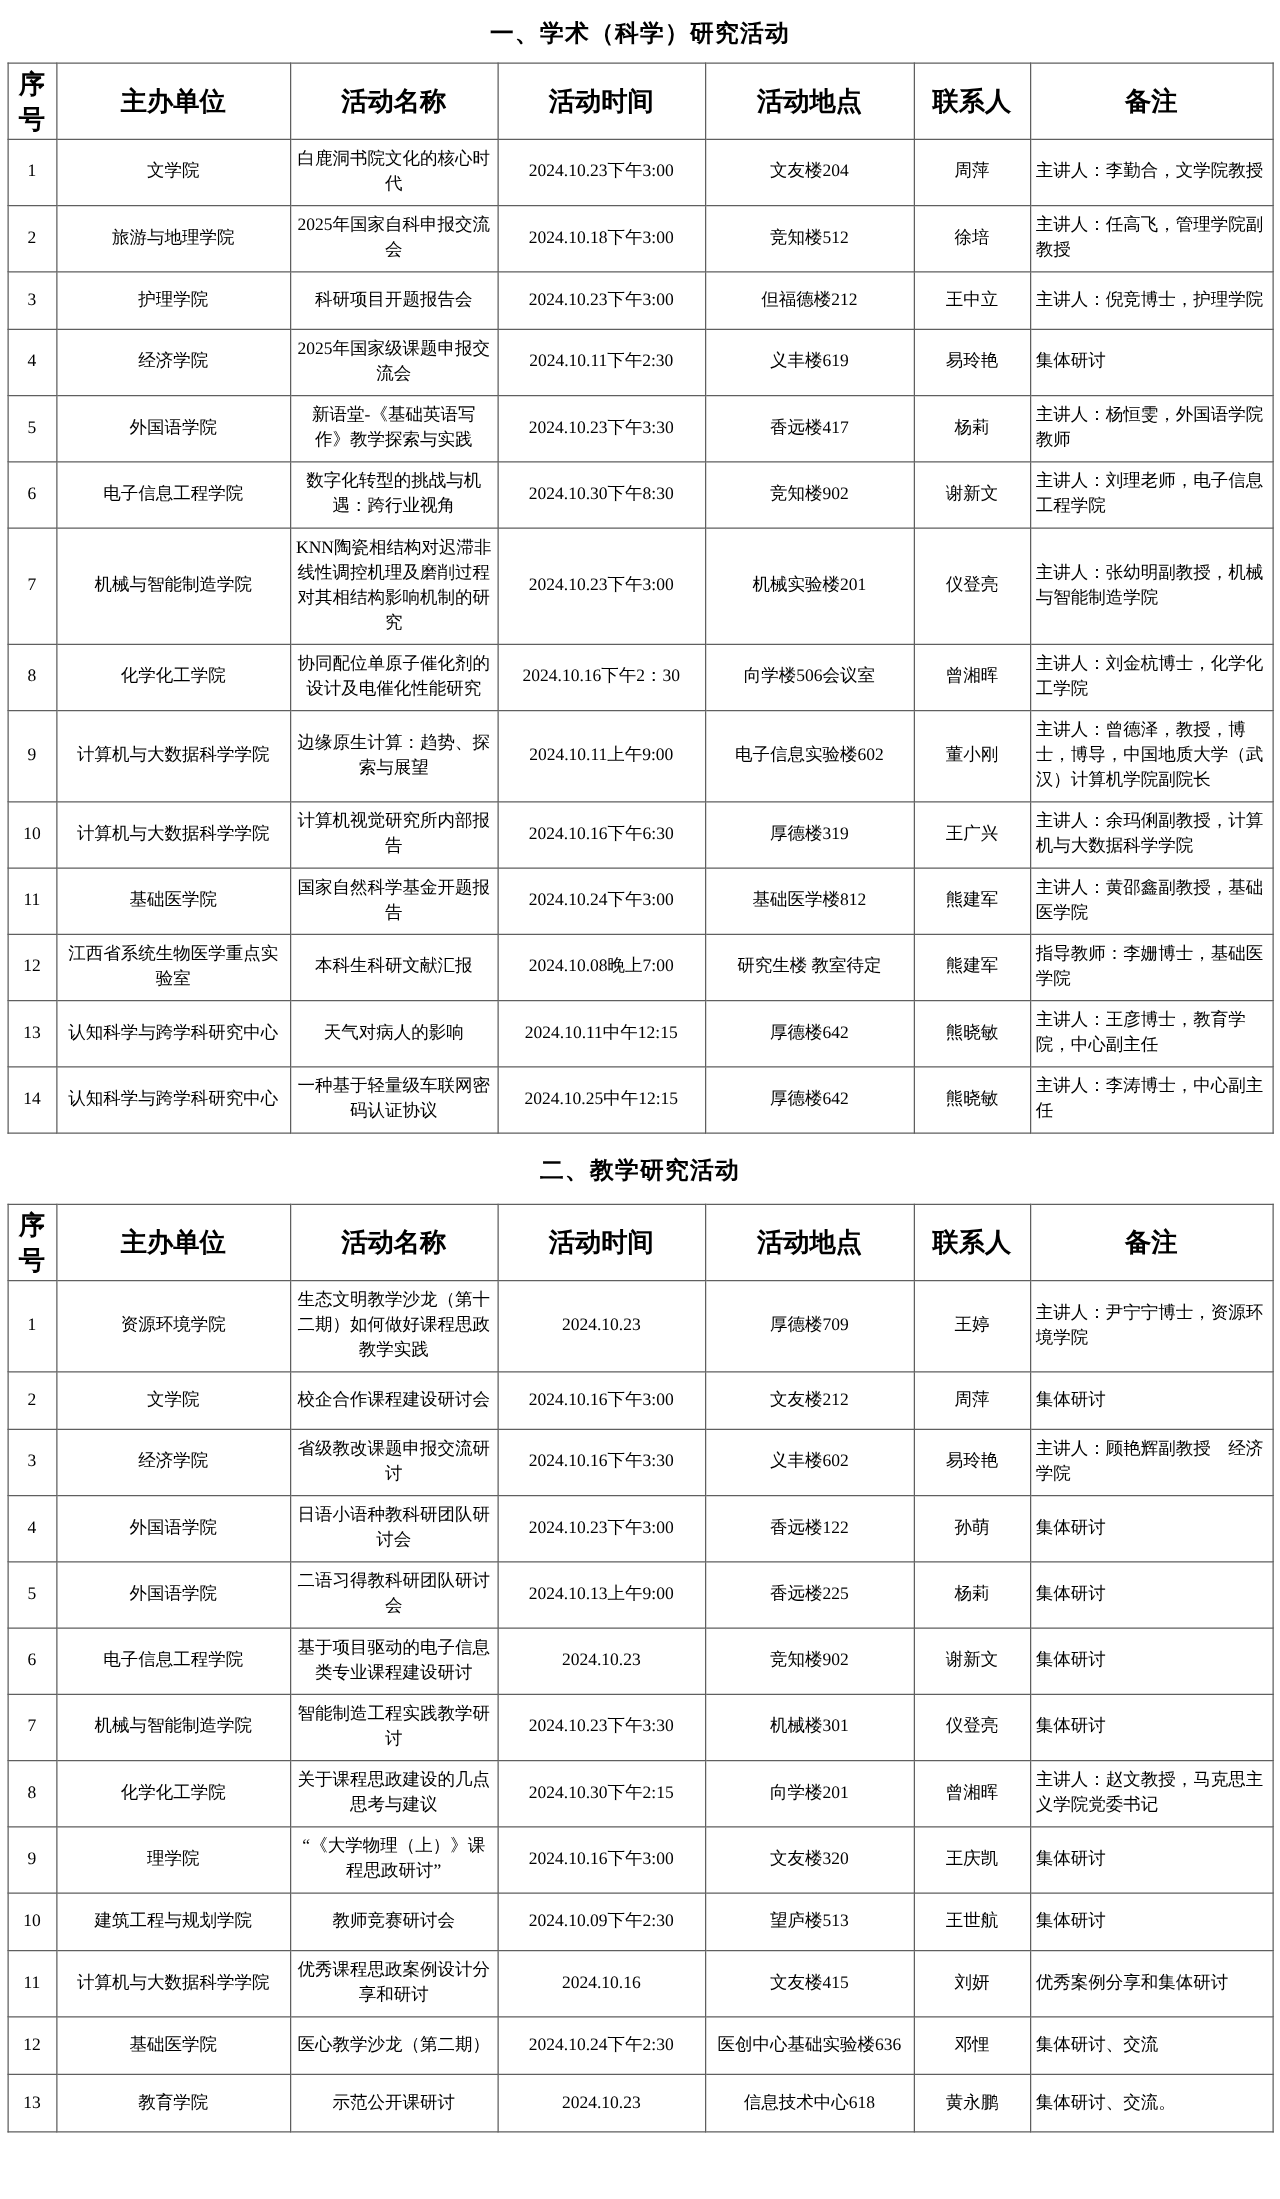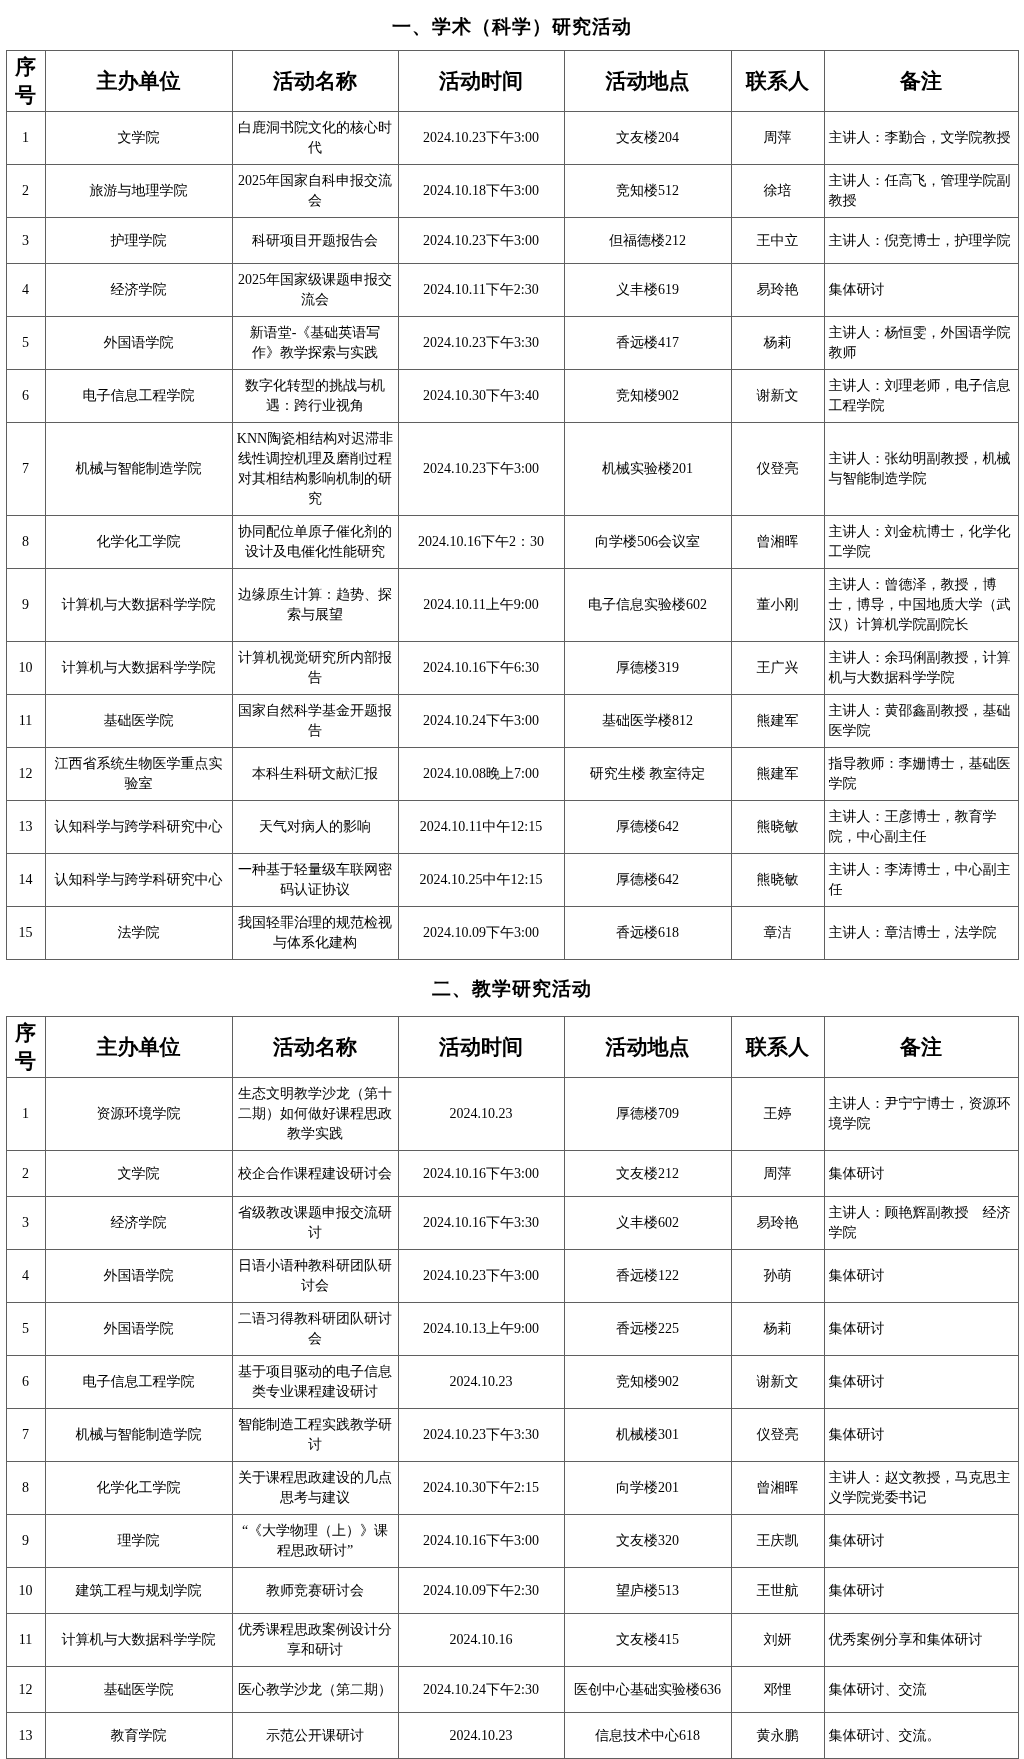--- a/index.html
+++ b/index.html
@@ -135,21 +135,21 @@
             <td>新语堂-《基础英语写作》教学探索与实践</td>
             <td>2024.10.23下午3:30</td>
             <td>香远楼417</td>
             <td>杨莉</td>
             <td class="note-cell">主讲人：杨恒雯，外国语学院教师</td>
           </tr>
           <tr>
             <td>6</td>
             <td>电子信息工程学院</td>
             <td>数字化转型的挑战与机遇：跨行业视角</td>
-            <td>2024.10.30下午3:40</td>
+            <td>2024.10.30下午8:30</td>
             <td>竞知楼902</td>
             <td>谢新文</td>
             <td class="note-cell">主讲人：刘理老师，电子信息工程学院</td>
           </tr>
           <tr>
             <td>7</td>
             <td>机械与智能制造学院</td>
             <td>KNN陶瓷相结构对迟滞非线性调控机理及磨削过程对其相结构影响机制的研究</td>
             <td>2024.10.23下午3:00</td>
             <td>机械实验楼201</td>
@@ -211,29 +211,20 @@
             <td class="note-cell">主讲人：王彦博士，教育学院，中心副主任</td>
           </tr>
           <tr>
             <td>14</td>
             <td>认知科学与跨学科研究中心</td>
             <td>一种基于轻量级车联网密码认证协议</td>
             <td>2024.10.25中午12:15</td>
             <td>厚德楼642</td>
             <td>熊晓敏</td>
             <td class="note-cell">主讲人：李涛博士，中心副主任</td>
-          </tr>
-          <tr>
-            <td>15</td>
-            <td>法学院</td>
-            <td>我国轻罪治理的规范检视与体系化建构</td>
-            <td>2024.10.09下午3:00</td>
-            <td>香远楼618</td>
-            <td>章洁</td>
-            <td class="note-cell">主讲人：章洁博士，法学院</td>
           </tr>
         </tbody>
       </table>
     </div>
     <div class="section">
       <div class="section-title">二、教学研究活动</div>
       <table class="activities">
         <colgroup>
           <col class="c0">
           <col class="c1">

